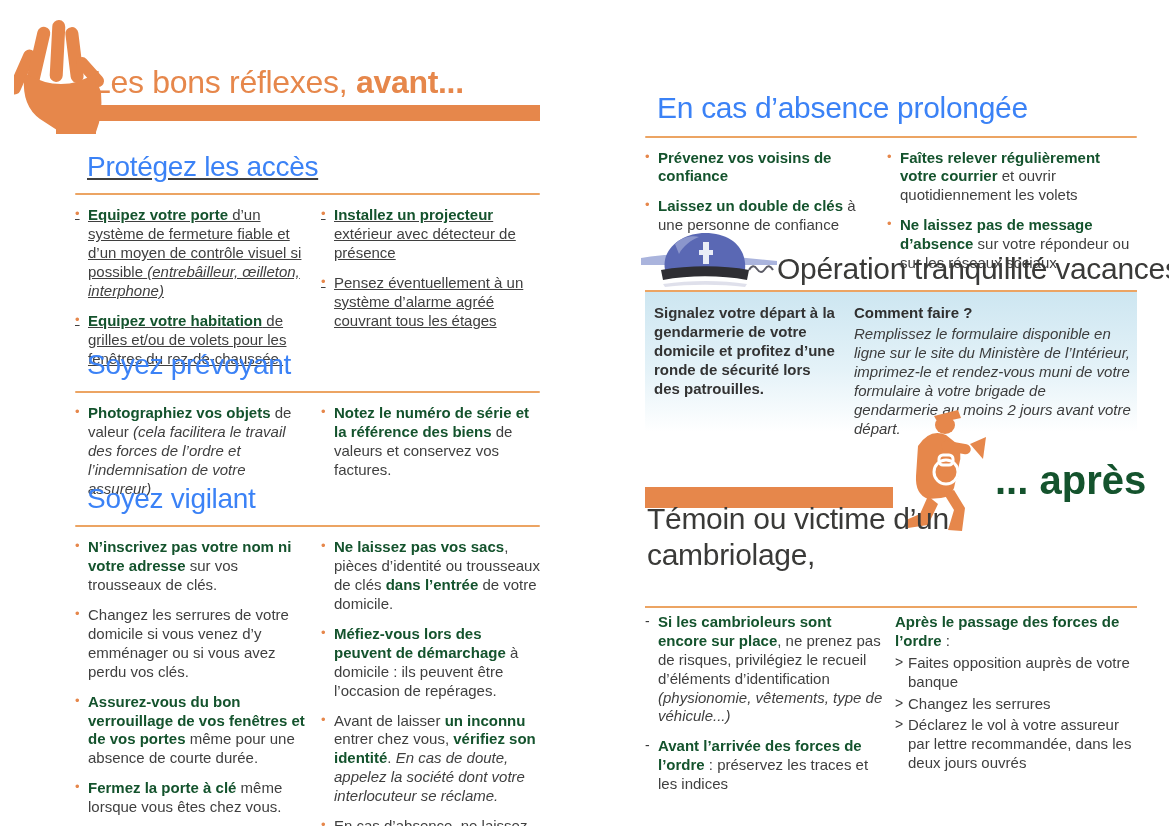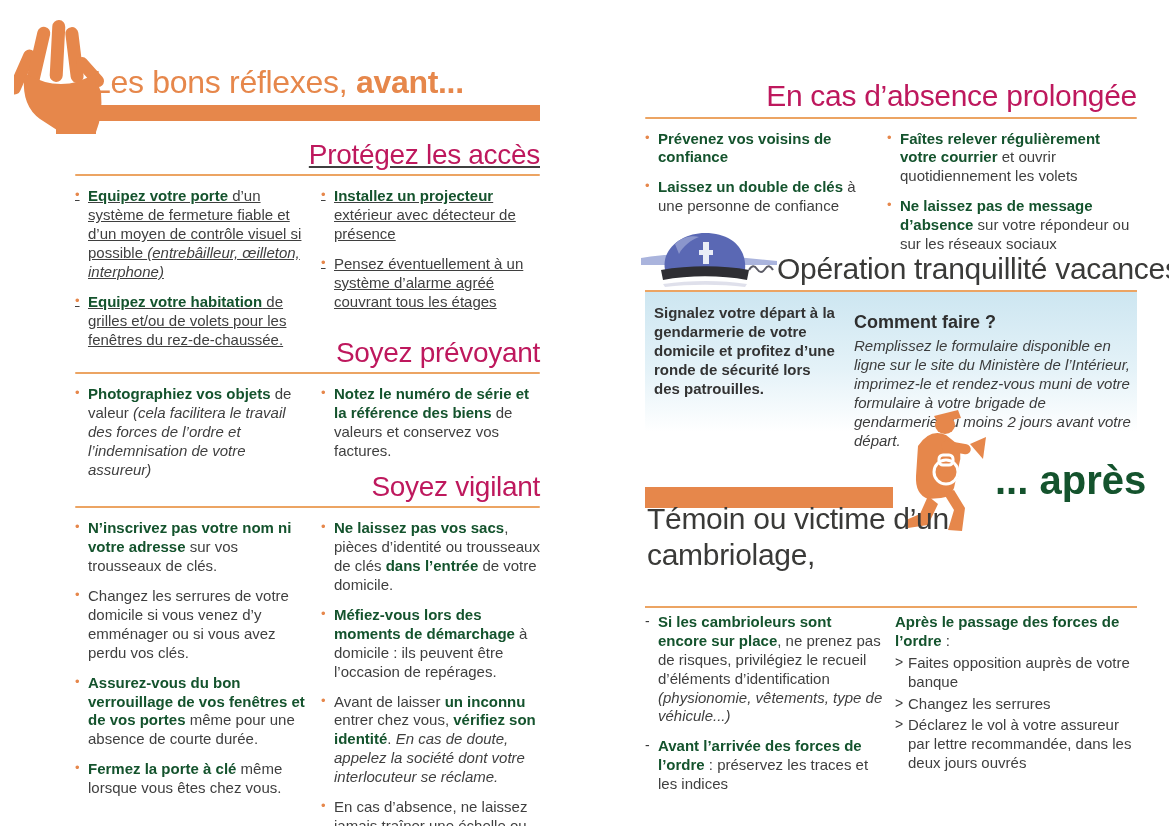--- a/index.html
+++ b/index.html
@@ -1,20 +1,20 @@
 <!DOCTYPE html>
 <html lang="fr"><head>
 <meta charset="utf-8">
 <style>
   html,body{margin:0;padding:0;background:#ffffff;}
   body{font-family:"Liberation Sans", sans-serif; color:#3f3f3f;}
   .page{position:relative;width:1169px;height:826px;background:#ffffff;overflow:hidden;}
 
   
-  .sec-h{font-size:28px;font-weight:400;color:#be185d;letter-spacing:-0.3px;margin:0;line-height:1.05;text-align:right;}
+  .sec-h{font-size:28px;font-weight:400;color:#3b82f6;letter-spacing:-0.3px;margin:12px;line-height:1.05;}
   .u-line{height:2px;background:#eca463;margin-top:5px;border-radius:1px;}
   .cols{display:flex;margin-top:11px;}
   .col{font-size:15px;line-height:1.26;color:#3f3f3f;}
   .li{display:flex;margin-bottom:11px;}
   .marker{flex:none;width:13px;font-size:14px;line-height:inherit;}
   .m-dot{color:#e6874b;font-size:13px;}
   .m-dark{color:#3a3a3a;}
   .s-b{font-weight:700;color:#14532d;}
   .s-i{font-style:italic;}
   .compact .li{margin-bottom:3px;}
@@ -36,21 +36,21 @@
   .rcol2{flex:1;}
 
   .otv-cap{position:absolute;left:641px;top:222px;width:136px;height:70px;}
   .otv-h{position:absolute;left:777px;top:252px;font-size:30px;font-weight:400;color:#3a3a38;letter-spacing:-0.3px;white-space:nowrap;}
   .otv-line{position:absolute;left:645px;top:290px;width:492px;height:2px;background:#eca463;}
   .otv-box{position:absolute;left:645px;top:292px;width:492px;height:140px;
            background:linear-gradient(180deg,#cde6f1 0%,#e4f2f8 55%,#ffffff 100%);
            display:flex;box-sizing:border-box;padding:11px 4px 0 9px;}
   .otv-signal{width:186px;margin-right:14px;font-size:15px;line-height:1.27;font-weight:700;color:#333333;}
   .otv-how{flex:1;font-size:15px;line-height:1.27;}
-  .otv-how-h{font-weight:700;color:#2f2f2f;margin:8px 0 2px 0;font-size:18px;}
+  .otv-how-h{font-weight:700;color:#2f2f2f;margin:0 0 2px 0;font-size:15px;}
   .otv-how-t{font-style:italic;color:#3c3c3c;}
 
   .apres-bar{position:absolute;left:645px;top:487px;width:248px;height:21px;background:#e6874b;}
   .burglar{position:absolute;left:882px;top:410px;width:108px;height:124px;}
   .apres-label{position:absolute;left:995px;top:458px;font-size:40px;font-weight:700;color:#14532d;white-space:nowrap;}
 
   .camb-title{position:absolute;left:647px;top:501px;width:462px;font-size:30px;color:#3a3a38;letter-spacing:-0.3px;line-height:1.2;}
   .camb-title .l2{display:block;text-align:center;padding-right:55px;}
   .camb-num{font-weight:700;color:#4d4e50;}
   .camb-line{position:absolute;left:645px;top:606px;width:492px;height:2px;background:#eca463;}
@@ -148,21 +148,21 @@
             <span class="txt"><span class="s-b">Fermez la porte à clé</span><span class="s-n"> même lorsque vous êtes chez vous.</span></span>
           </div>
         </div>
       <div class="col lcol2">
           <div class="li">
             <span class="marker m-dot">•</span>
             <span class="txt"><span class="s-b">Ne laissez pas vos sacs</span><span class="s-n">, pièces d’identité ou trousseaux de clés </span><span class="s-b">dans l’entrée</span><span class="s-n"> de votre domicile.</span></span>
           </div>
           <div class="li">
             <span class="marker m-dot">•</span>
-            <span class="txt"><span class="s-b">Méfiez-vous lors des moments de démarchage</span><span class="s-n"> à domicile : ils peuvent être l’occasion de repérages.</span></span>
+            <span class="txt"><span class="s-b">Méfiez-vous lors des peuvent de démarchage</span><span class="s-n"> à domicile : ils peuvent être l’occasion de repérages.</span></span>
           </div>
           <div class="li">
             <span class="marker m-dot">•</span>
             <span class="txt"><span class="s-n">Avant de laisser </span><span class="s-b">un inconnu</span><span class="s-n"> entrer chez vous, </span><span class="s-b">vérifiez son identité</span><span class="s-n">. </span><span class="s-i">En cas de doute, appelez la société dont votre interlocuteur se réclame.</span></span>
           </div>
           <div class="li">
             <span class="marker m-dot">•</span>
             <span class="txt"><span class="s-n">En cas d’absence, ne laissez jamais traîner une échelle ou des outils dans votre jardin.</span></span>
           </div>
         </div>

